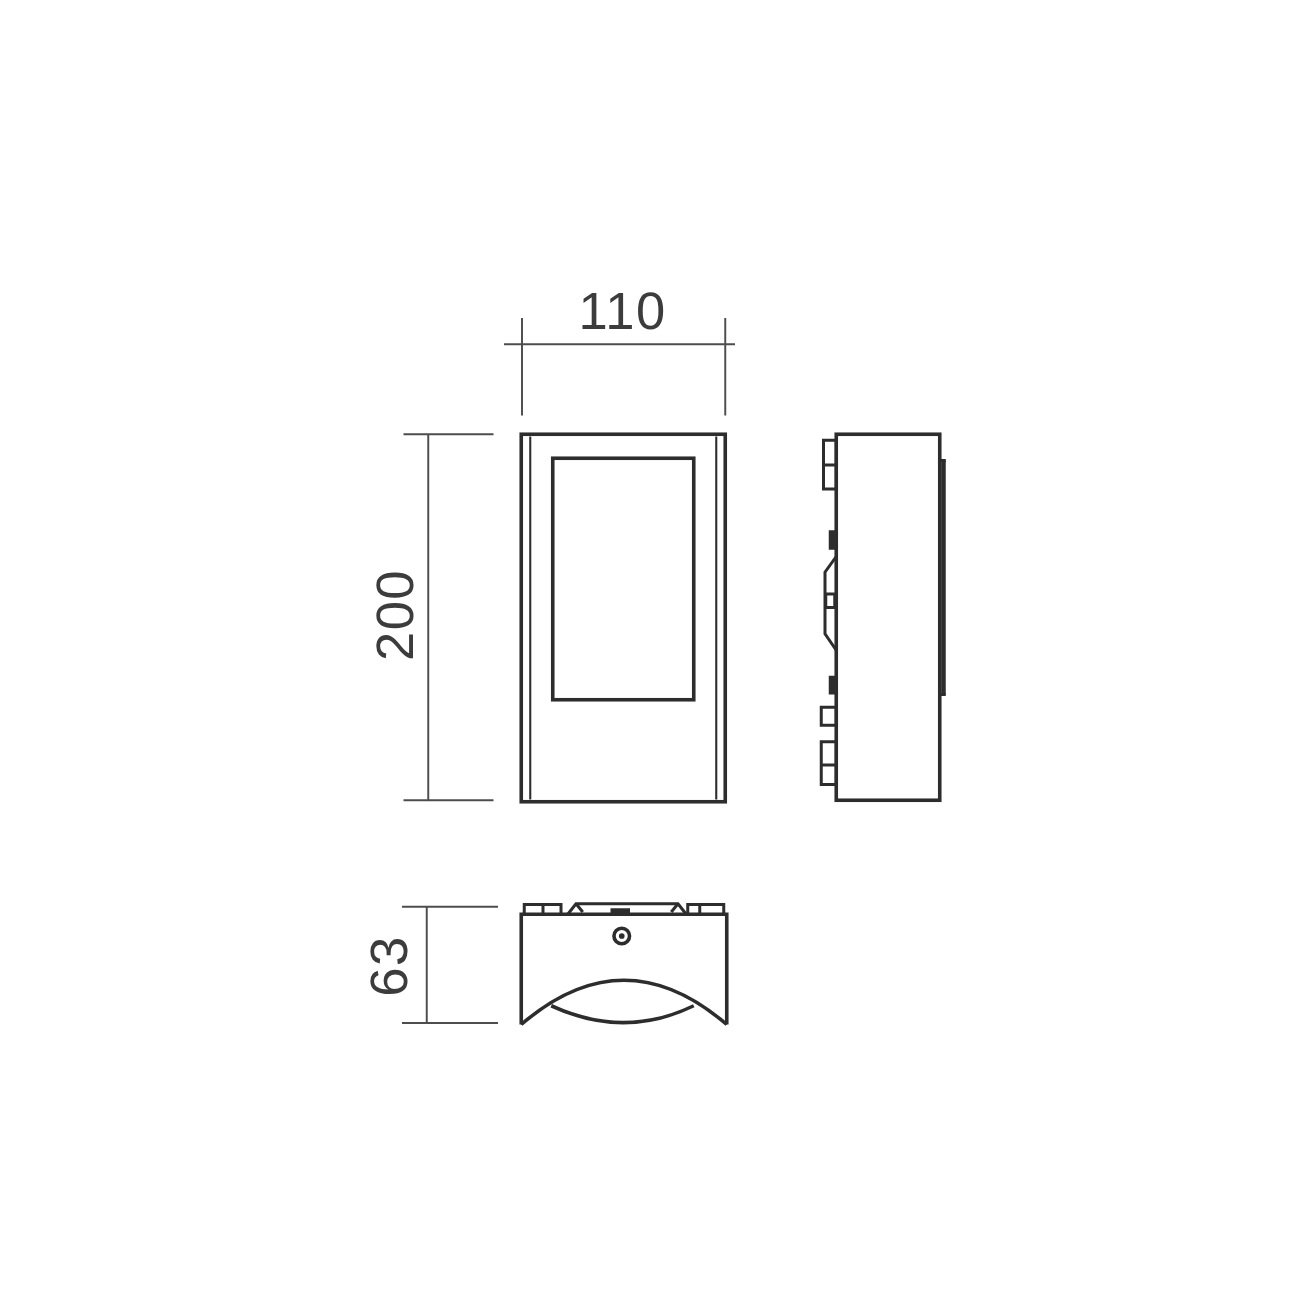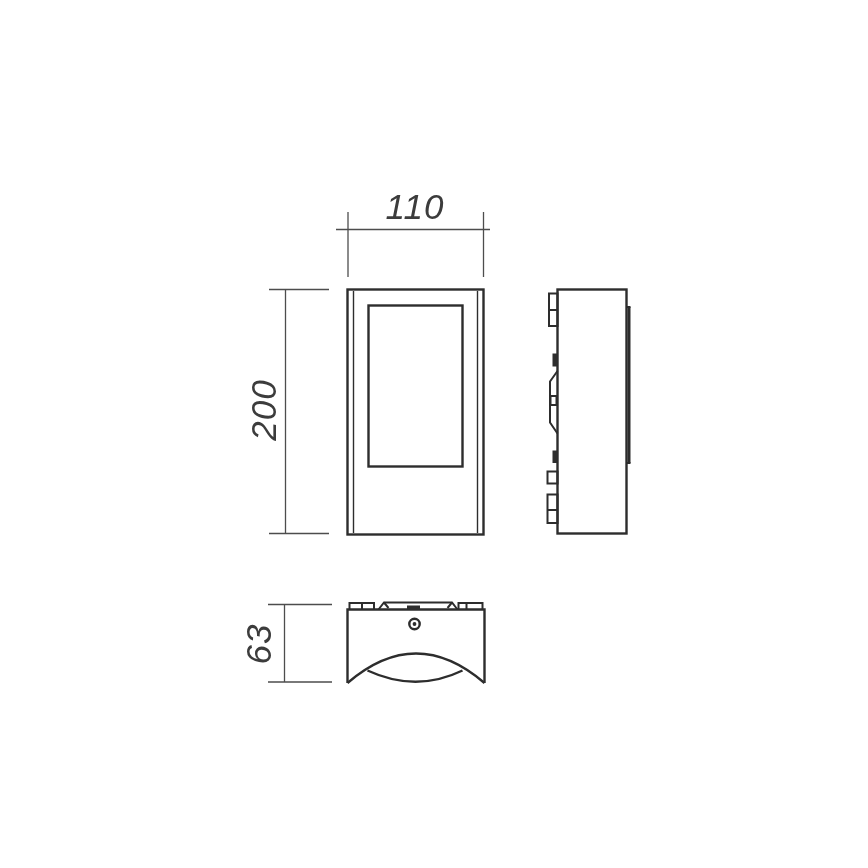--- a/index.html
+++ b/index.html
@@ -5,21 +5,20 @@
   :root{
     --bg:#ffffff;
     --line:#2d2d2d;
     --dim:#4d4d4d;
     --text:#3c3c3c;
   }
   html,body{margin:0;padding:0;background:var(--bg);}
   .canvas{
     width:868px;height:706px;position:relative;background:var(--bg);
     font-family:"Liberation Sans",sans-serif;
-    font-style:italic;
   }
   svg{display:block;}
   .main{stroke:var(--line);stroke-width:2.4;fill:none;stroke-linejoin:miter;}
   .heavy{stroke:var(--line);stroke-width:3;fill:none;}
   .thin{stroke:var(--line);stroke-width:1.4;fill:none;}
   .med{stroke:var(--line);stroke-width:2;fill:none;}
   .solidmark{fill:var(--line);stroke:none;}
   .whitebox{fill:#ffffff;stroke:var(--line);stroke-width:2;}
   .dim{stroke:var(--dim);stroke-width:1.3;fill:none;}
   .dimtext{

